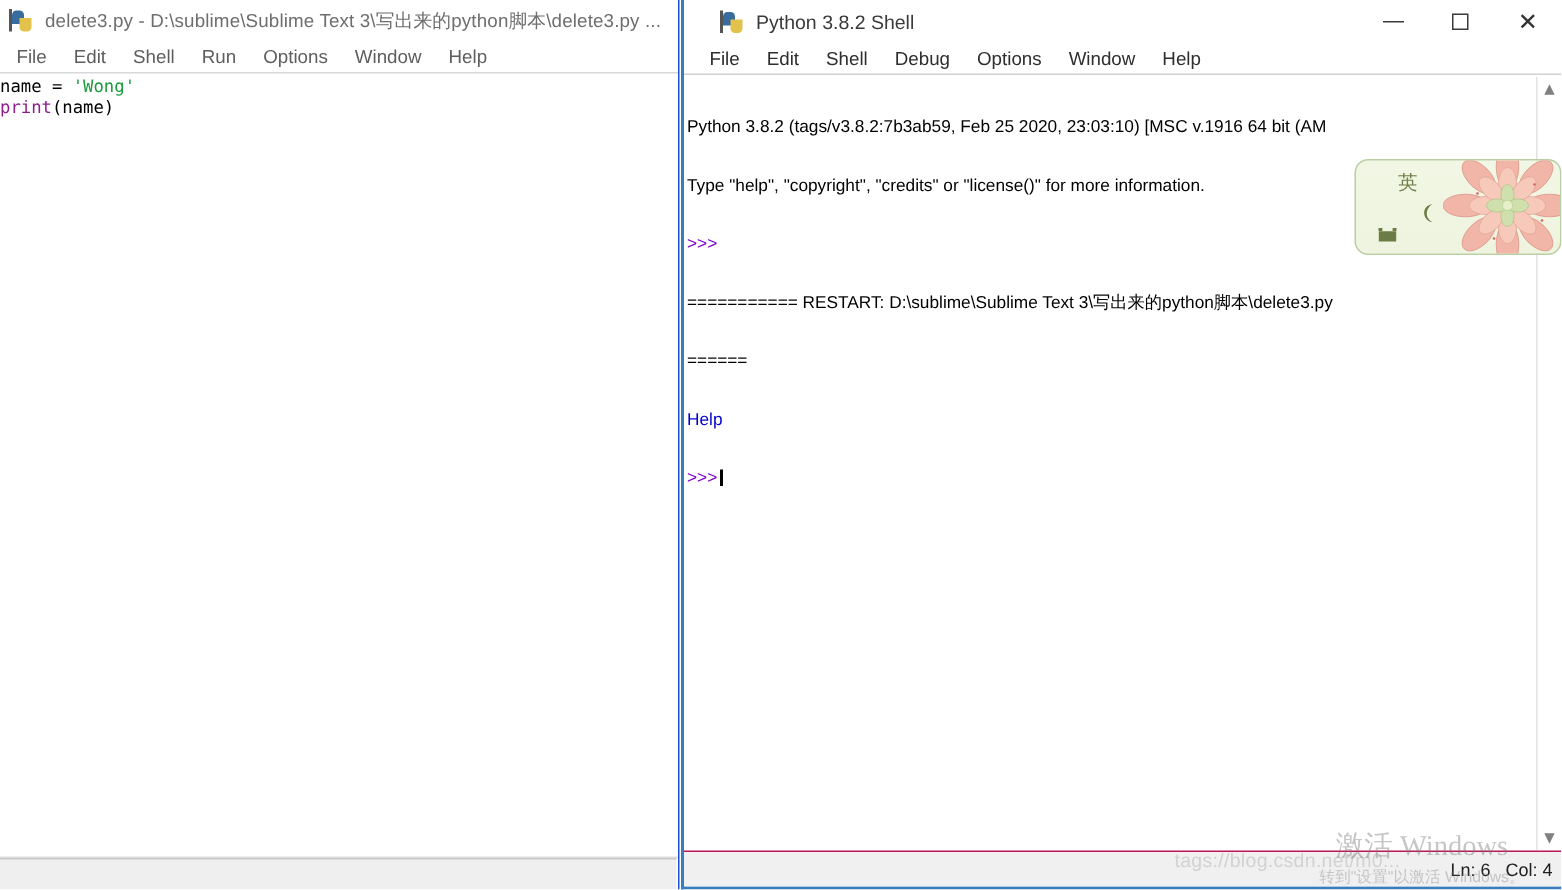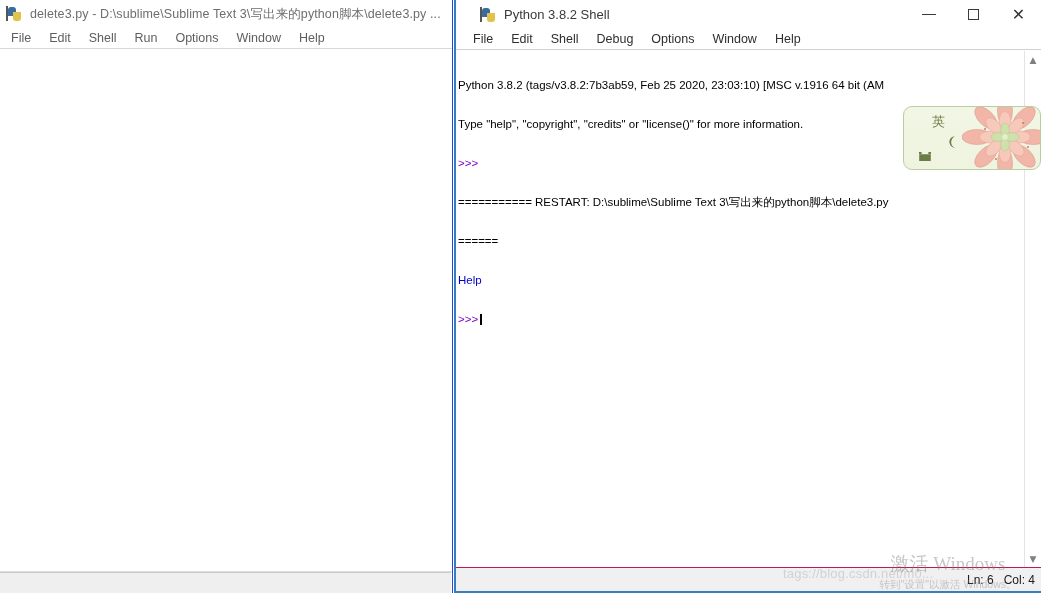--- a/index.html
+++ b/index.html
@@ -329,20 +329,24 @@
   <div class="menubar">
     <div class="menu-item">File</div>
     <div class="menu-item">Edit</div>
     <div class="menu-item">Shell</div>
     <div class="menu-item">Run</div>
     <div class="menu-item">Options</div>
     <div class="menu-item">Window</div>
     <div class="menu-item">Help</div>
   </div>
 
+  <div id="editor-canvas">
+    <div class="code-line"><span class="tok-plain">name = </span><span class="tok-str">'Wong'</span></div>
+    <div class="code-line"><span class="tok-bi">print</span><span class="tok-plain">(name)</span></div>
+  </div>
 
   <div class="editor-sep"></div>
   <div id="editor-statusbar"></div>
 </div>
 
 <div id="shell-window">
 
   <div class="shell-titlebar">
     <div class="win-icon">
       <div class="py-bar"></div>

